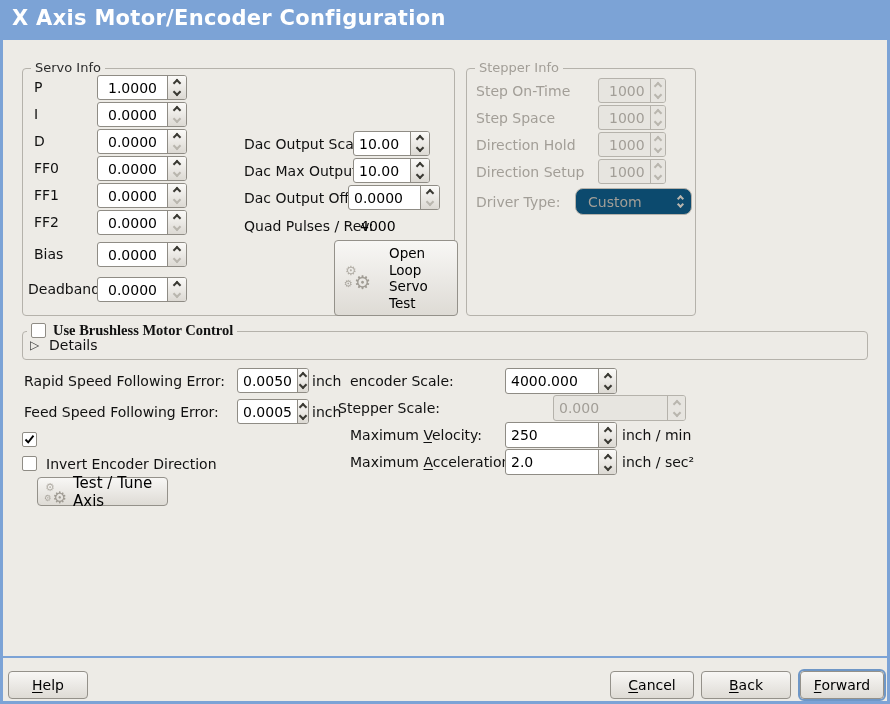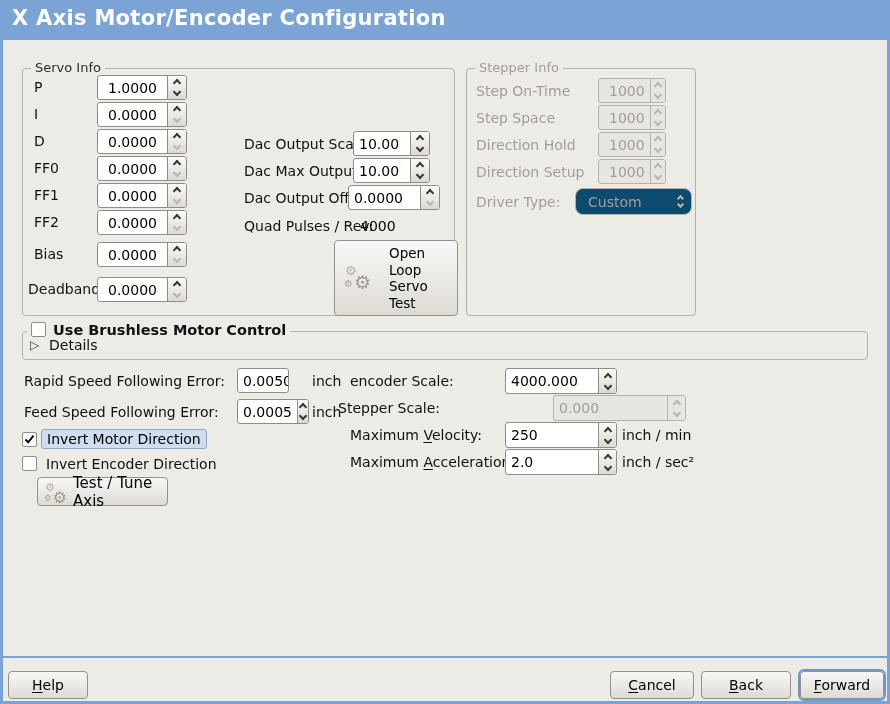--- a/index.html
+++ b/index.html
@@ -287,30 +287,30 @@
 
   <div class="combo" style="left:575px; top:188px; width:117px; height:27px;">
     <span class="cval">Custom</span>
     <span class="arrows">
         <i class="ch up dim" style="margin-top:2px;"></i>
         <i class="ch down dim" style="margin-bottom:2px;"></i>
       </span>
   </div>
 
   <div class="frame" style="left:22px; top:331px; width:846px; height:29px;">
-    <span class="flabel" style="top:-10px; left:4px; display:flex; align-items:flex-start; gap:7px;">
+    <span class="flabel" style="top:-10px; left:4px; display:flex; align-items:center; gap:7px;font-family:Liberation Serif, serif;">
       <span class="cb" style="position:static;"></span>
       <span class="lbl b" style="position:static; font-size:14.5px;">Use Brushless Motor Control</span>
     </span>
     <span class="expander-tri" style="left:7px; top:6px;">▷</span>
     <span class="lbl" style="left:26px; top:5px;">Details</span>
   </div>
 
   <span class="lbl" style="left:24px; top:373px;">Rapid Speed Following Error:</span>
-  <div class="entry" style="left:237px; top:368px; width:52px;">
+  <div class="entry" style="left:237px; top:368px; width:72px;">
     <span class="val">0.0050</span>
     <span class="spin" style="width:16px;">
       <span class="sb">
           <i class="ch up"></i>
         </span>
       <span class="sb">
           <i class="ch down"></i>
         </span>
     </span>
   </div>
@@ -382,21 +382,20 @@
         </span>
     </span>
   </div>
   <span class="unit" style="left:622px; top:454px;">inch / sec²</span>
 
   <span class="cb" style="left:22px; top:432px;">
     <svg width="11" height="11" viewBox="0 0 11 11">
         <path d="M1.5 5.5 L4.2 8.4 L9.5 1.6" stroke="#000" stroke-width="1.9" fill="none"></path>
       </svg>
   </span>
-  <span class="hl-label" style="left:41px; top:429px;">Invert Motor Direction</span>
 
   <span class="cb" style="left:22px; top:456px;"></span>
   <span class="lbl" style="left:46px; top:456px;">Invert Encoder Direction</span>
 
   <div class="btn" style="left:37px; top:477px; width:131px; height:29px; justify-content:flex-start; padding-left:5px; gap:4px; font-size:15px;">
     <span class="gears" style="width:26px; height:26px; transform:scale(0.85);">
         <span class="g1">⚙</span>
         <span class="g2">⚙</span>
         <span class="g3">⚙</span>
       </span>

